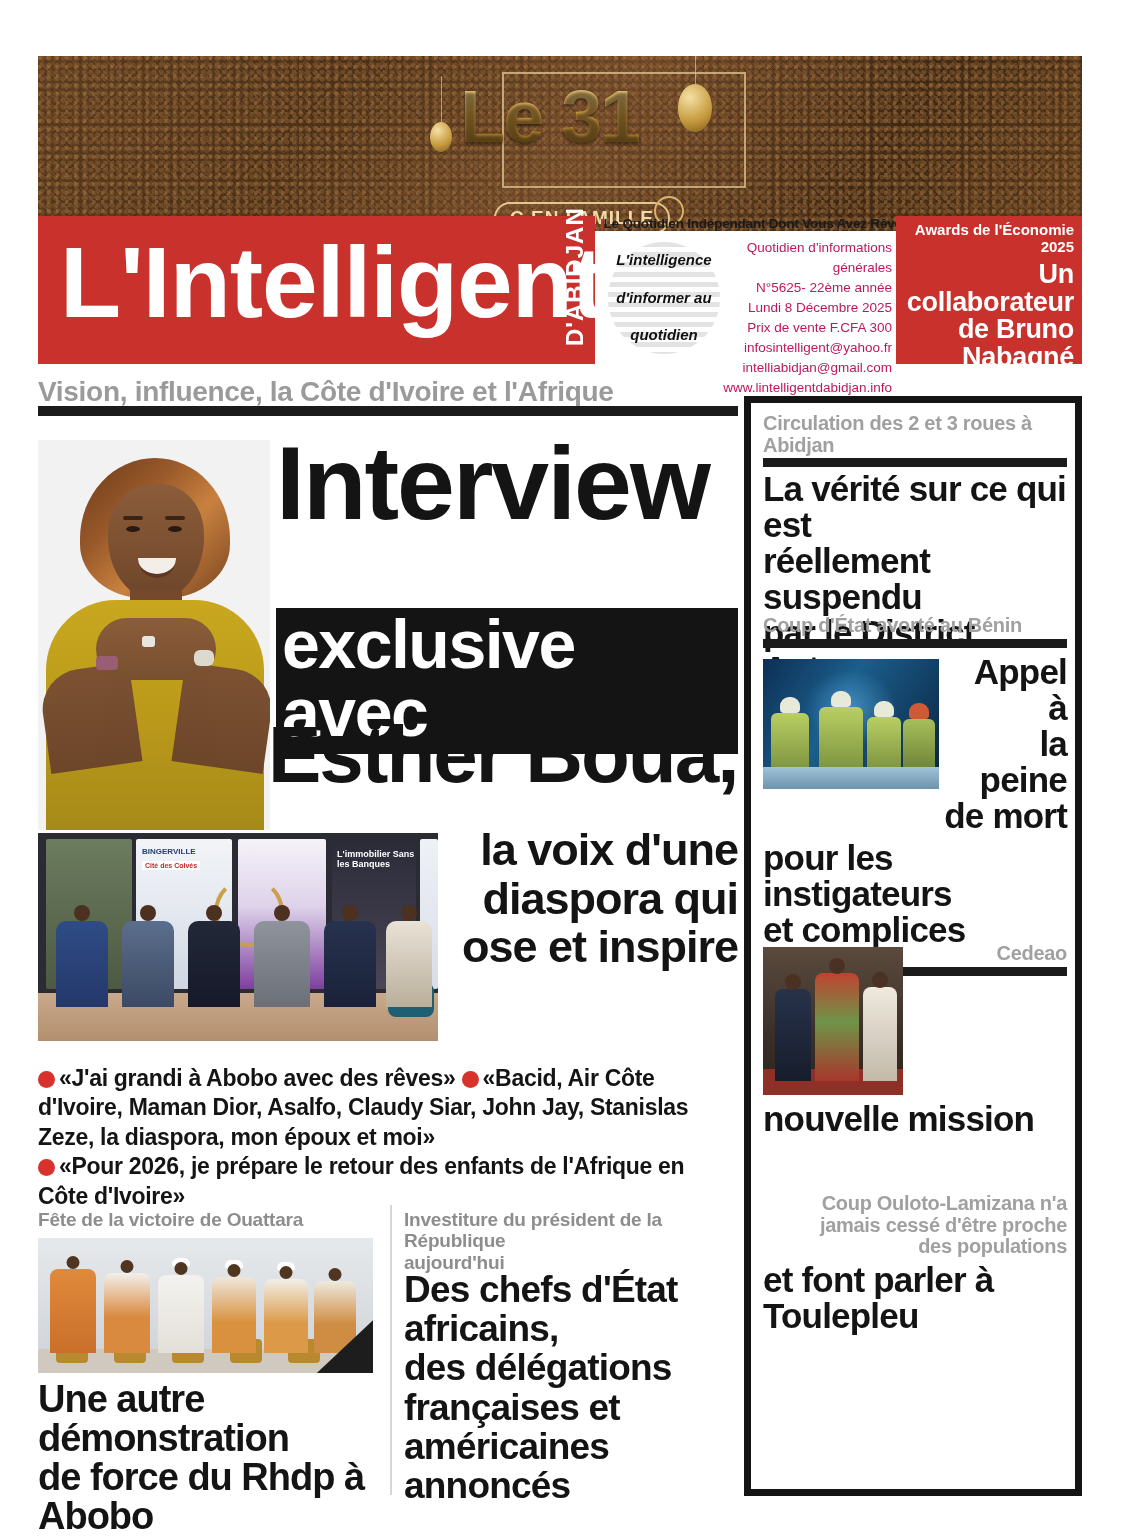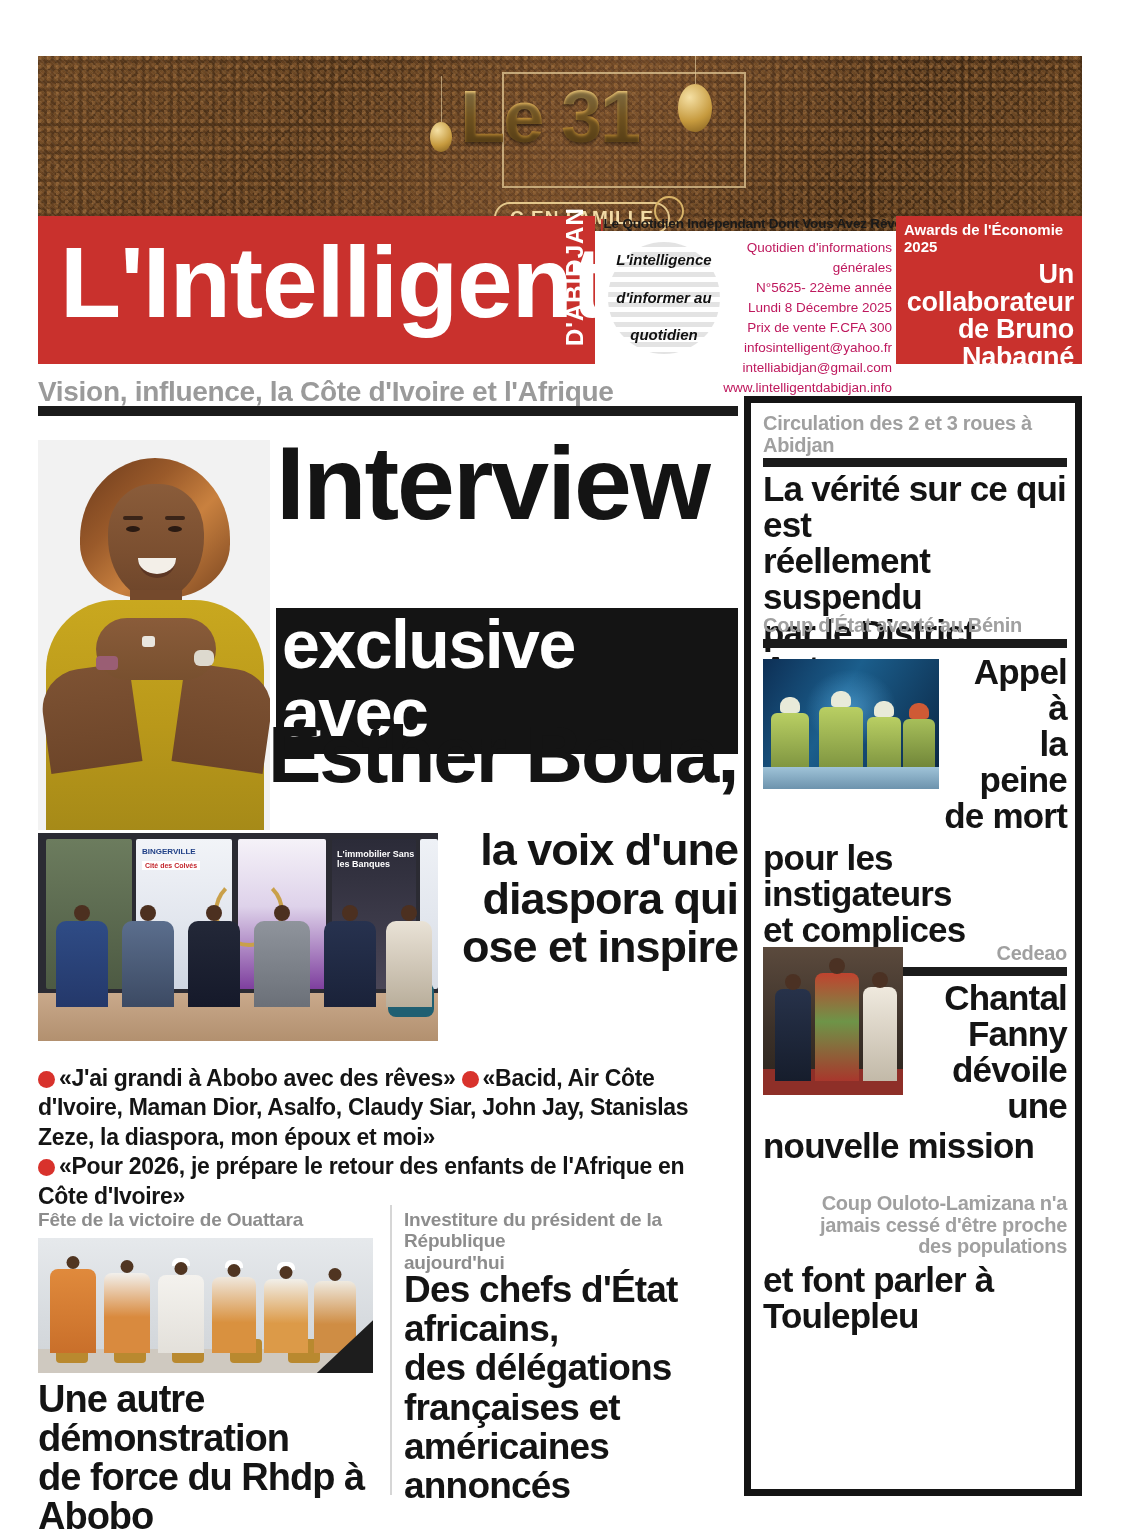--- a/index.html
+++ b/index.html
@@ -106,21 +106,21 @@
     font-size:13.5px;line-height:1.48;color:#be185d;
   }
 
   
   .promo-red{
     position:absolute;left:896px;top:216px;width:186px;height:148px;
     background:#c9312d;color:#fff;padding:6px 8px 0 8px;box-sizing:border-box;
   }
   .promo-kicker{
     font-family:"Liberation Sans Narrow","Liberation Sans",sans-serif;
-    font-weight:bold;font-size:15px;text-align:left;line-height:1.1;
+    font-weight:bold;font-size:15px;text-align:right;line-height:1.1;
   }
   .promo-title{
     margin-top:6px;
     font-family:"Liberation Sans Narrow","Liberation Sans",sans-serif;
     font-weight:bold;font-size:27px;line-height:1.02;text-align:right;
     letter-spacing:-.3px;
   }
 
   
   .tagline{
@@ -549,24 +549,20 @@
             </div>
           <div class="cd-p cd-p2">
               <span class="h"></span>
             </div>
           <div class="cd-p cd-p3">
               <span class="h"></span>
             </div>
         </div>
         <div class="rc-kicker cd-align">Cedeao</div>
         <div class="rc-rule"></div>
-        <div class="rc-head" style="text-align:right;">
-          <div>Chantal Fanny</div>
-          <div>dévoile une</div>
-        </div>
       </div>
       <div class="rc-head">
         <div>nouvelle mission</div>
       </div>
     </div>
 
     <div class="rc-sec sec4">
       <div class="rc-kicker oul-kick">
         <div>Coup Ouloto-Lamizana n'a</div>
         <div>jamais cessé d'être proche</div>

